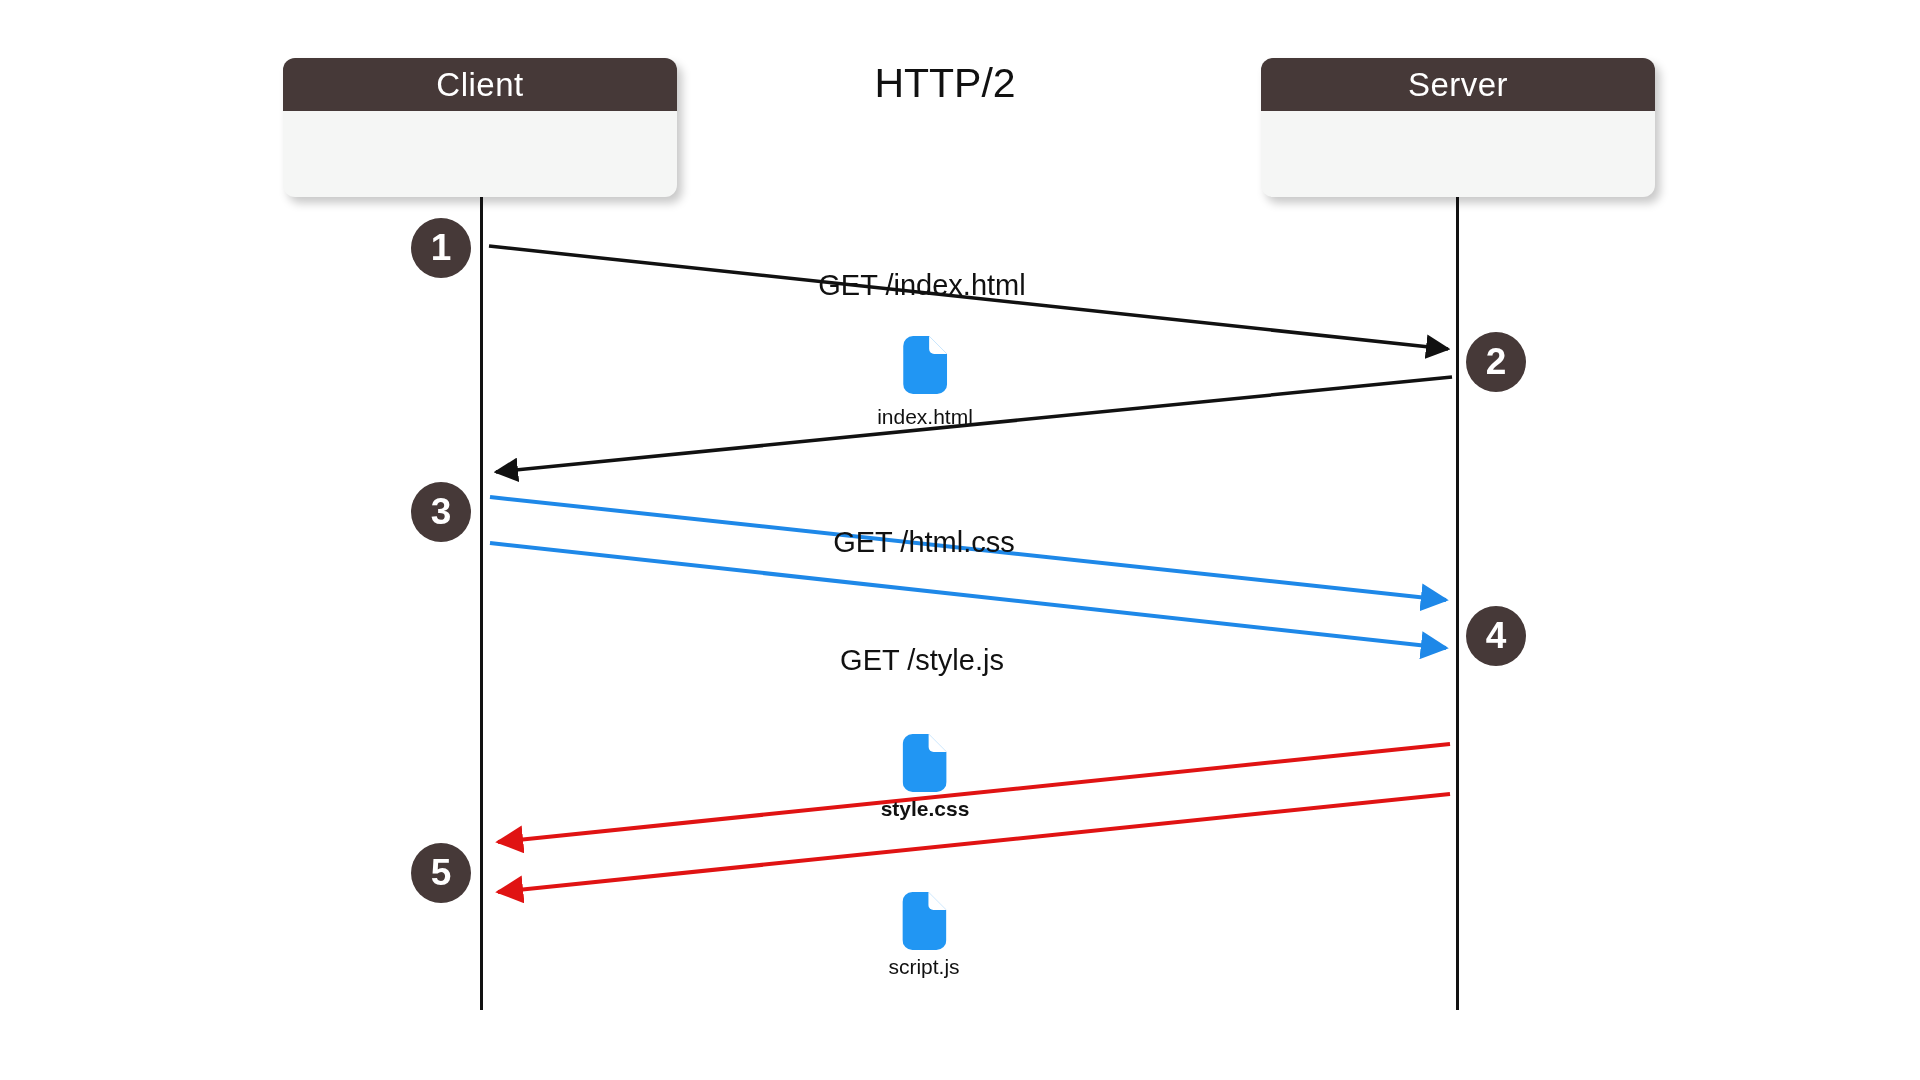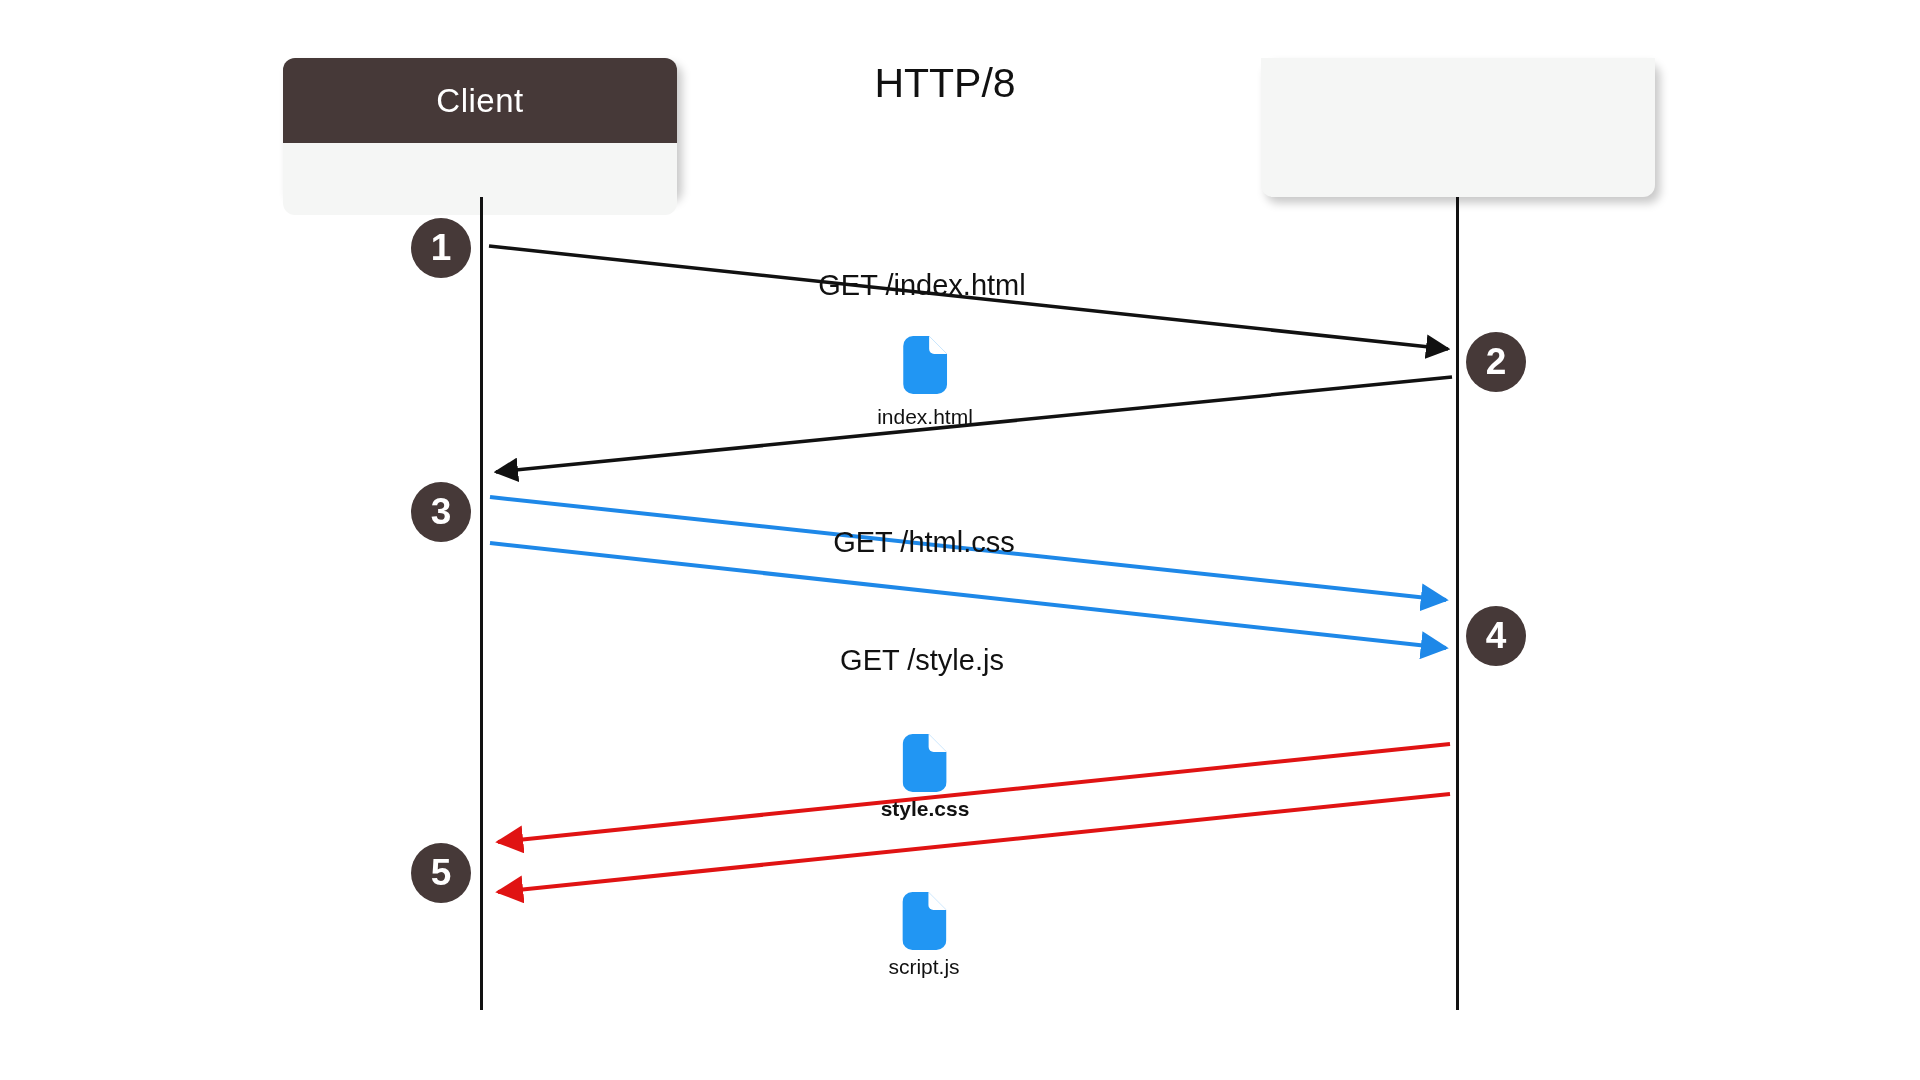--- a/index.html
+++ b/index.html
@@ -21,21 +21,21 @@
     overflow:hidden;
   }
   .participant{
     position:absolute;
     width:394px;height:139px;
     border-radius:12px;
     background:var(--panel-body);
     box-shadow:5px 6px 10px rgba(0,0,0,0.22);
   }
   .participant .head{
-    height:85px;
+    height:53px;
     background:var(--dark);
     border-radius:12px 12px 0 0;
     display:flex;align-items:center;justify-content:center;
     color:#ffffff;font-size:33px;font-weight:500;
     letter-spacing:0.5px;
   }
   .participant .body{height:72px;background:var(--panel-body);border-radius:0 0 12px 12px;}
   #client-box{left:283px;top:58px;}
   #server-box{left:1261px;top:58px;}
   .diagram-title{
@@ -85,29 +85,32 @@
   #file-script{left:924px;top:892px;}
   .file .doc-body{fill:var(--file-icon-blue);}
   .file .doc-fold{fill:#ffffff;}
   .file .file-label{font-size:21px;color:var(--text-black);}
 </style>
 </head>
 <body>
 
 <div class="canvas">
 
-  <div class="diagram-title">HTTP/8</div>
+  <div class="diagram-title">HTTP/2</div>
 
   <div class="participant" id="client-box">
     <div class="head">
       <span>Client</span>
     </div>
     <div class="body"></div>
   </div>
   <div class="participant" id="server-box">
+    <div class="head">
+      <span>Server</span>
+    </div>
     <div class="body"></div>
   </div>
 
   <div class="lifeline" id="client-lifeline"></div>
   <div class="lifeline" id="server-lifeline"></div>
 
   <svg class="arrow-layer" width="1920" height="1080" viewBox="0 0 1920 1080">
     <defs>
       <marker id="head-black" viewBox="0 0 10 10" refX="9" refY="5" markerWidth="7" markerHeight="7" orient="auto-start-reverse">
         <path d="M0,0 L10,5 L0,10 z" fill="#111111"></path>

